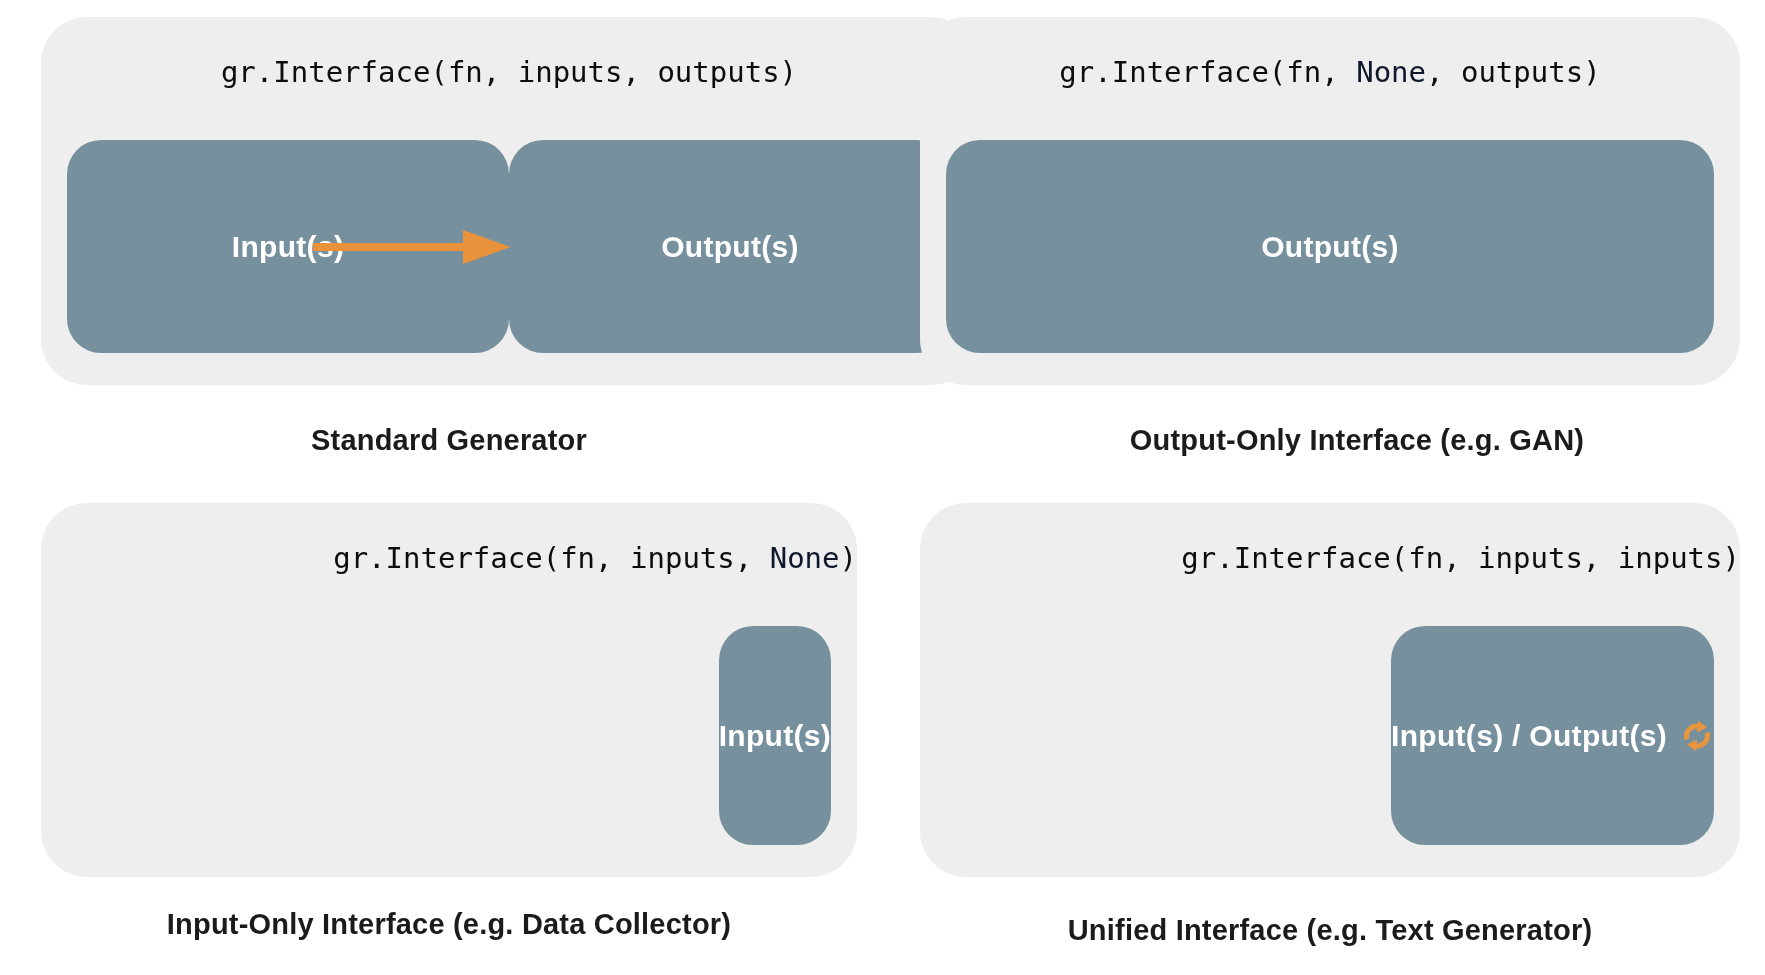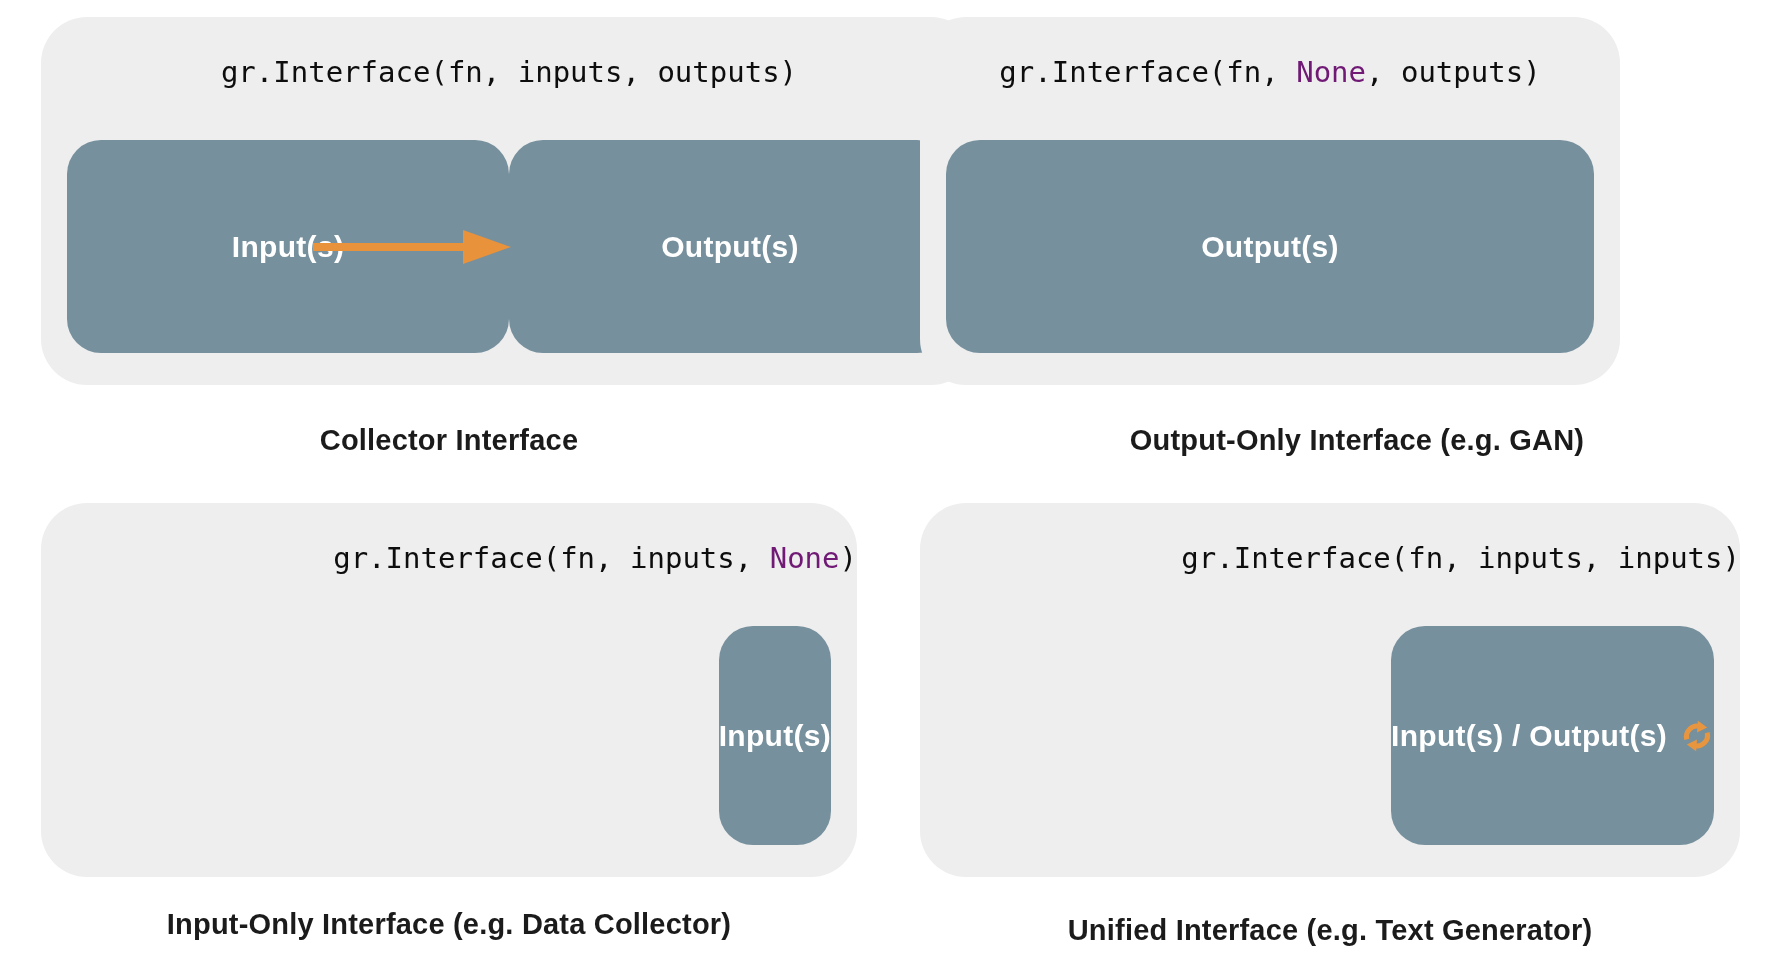--- a/index.html
+++ b/index.html
@@ -11,36 +11,36 @@
     overflow: hidden;
   }
   .panel {
     position: absolute;
     background: #eeeeee;
     border-radius: 46px;
     display: flex;
     flex-direction: column;
   }
   #panel-standard { left: 41px; top: 17px;  width: 936px; height: 368px; }
-  #panel-output-only { left: 920px; top: 17px; width: 700px; height: 368px; }
+  #panel-output-only { left: 920px; top: 17px; width: 820px; height: 368px; }
   #panel-input-only { left: 41px; top: 503px; width: 816px; height: 374px; align-items: flex-end; }
   #panel-unified { left: 920px; top: 503px; width: 820px; height: 374px; align-items: flex-end; }
 
   .code-row {
     height: 110px;
     flex: 0 0 110px;
     display: flex;
     align-items: center;
     justify-content: center;
     font-family: "DejaVu Sans Mono", monospace;
     font-size: 29px;
     color: #0d0d0d;
     white-space: pre;
   }
-  .code-row .hl { color: #701a75; }
+  .code-row .hl { color: #0f172a; }
 
   .box-row {
     flex: 1;
     display: flex;
     padding: 13px 26px;
     margin-bottom: 19px;
     position: relative;
   }
   .box {
     flex: 1;
@@ -90,21 +90,21 @@
     </div>
     <div class="box">
       <span>Output(s)</span>
     </div>
     <svg class="flow-arrow" viewBox="0 0 200 40">
       <rect x="0" y="16" width="154" height="8" fill="#e8923c"></rect>
       <polygon points="150,3 198,20 150,37" fill="#e8923c"></polygon>
     </svg>
   </div>
 </div>
-<div class="caption" id="caption-standard">Collector Interface</div>
+<div class="caption" id="caption-standard">Standard Generator</div>
 
 <div class="panel" id="panel-output-only">
   <div class="code-row"><span>gr.Interface(fn, </span><span class="hl">None</span><span>, outputs)</span></div>
   <div class="box-row">
     <div class="box">
       <span>Output(s)</span>
     </div>
   </div>
 </div>
 <div class="caption" id="caption-output-only">Output-Only Interface (e.g. GAN)</div>

